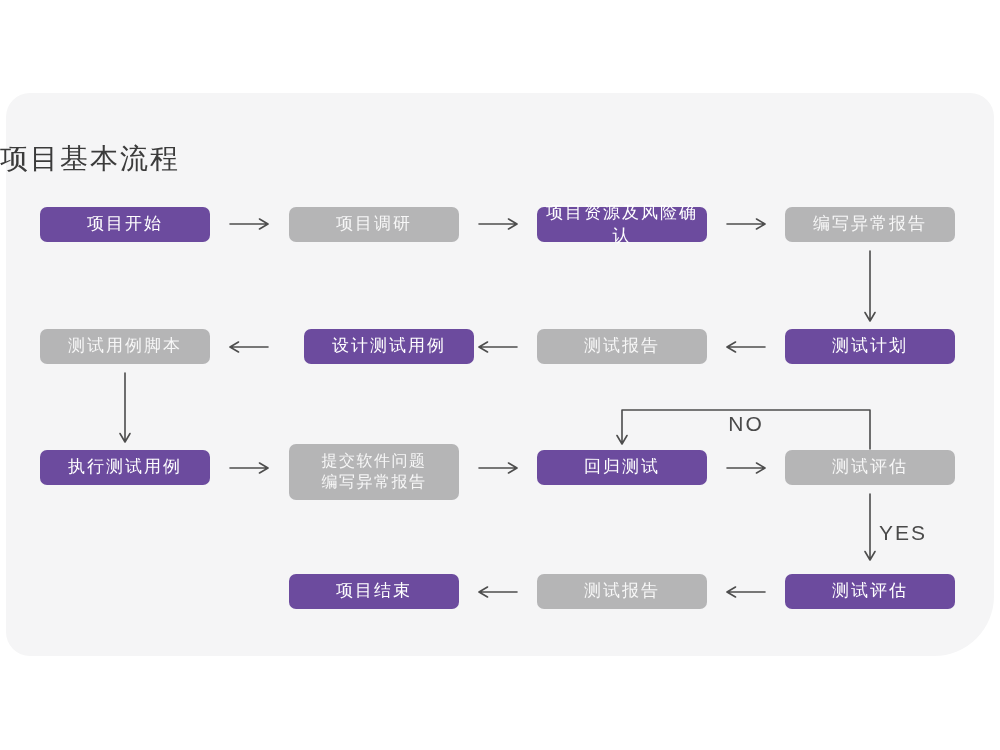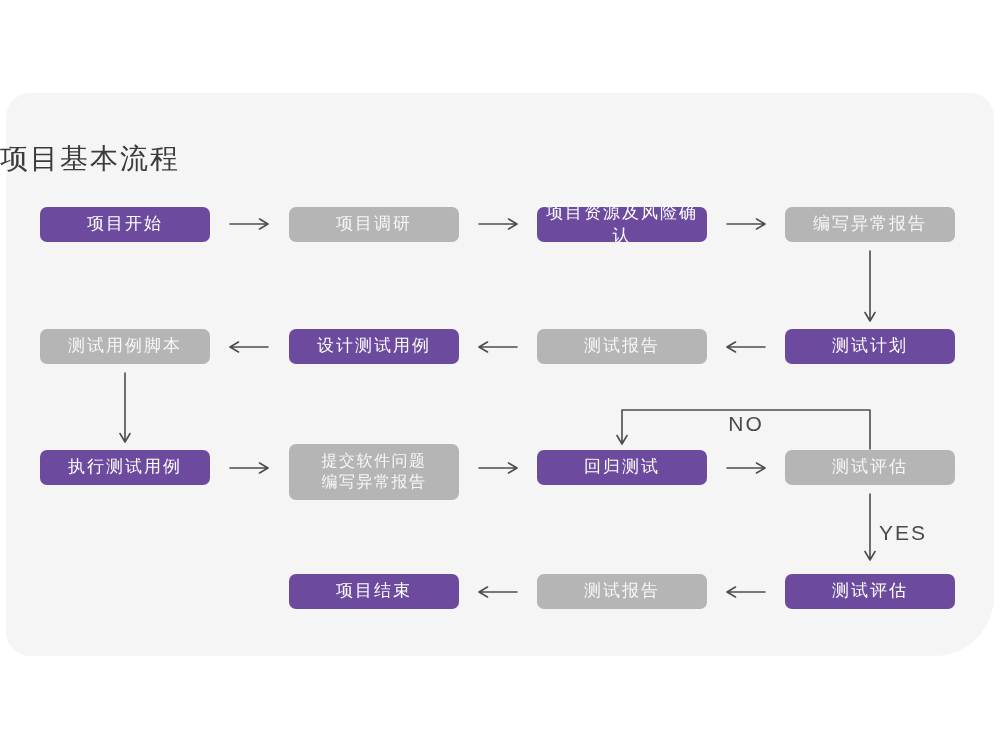--- a/index.html
+++ b/index.html
@@ -44,21 +44,21 @@
 <div class="card"></div>
 
 <div class="title">项目基本流程</div>
 
 <div class="node purple" style="left:40px;top:207px">项目开始</div>
 <div class="node gray" style="left:289px;top:207px">项目调研</div>
 <div class="node purple" style="left:537px;top:207px">项目资源及风险确认</div>
 <div class="node gray" style="left:785px;top:207px">编写异常报告</div>
 
 <div class="node gray" style="left:40px;top:329px">测试用例脚本</div>
-<div class="node purple" style="left:289px;top:329px">设计测试用例</div>
+<div class="node purple" style="left:304px;top:329px">设计测试用例</div>
 <div class="node gray" style="left:537px;top:329px">测试报告</div>
 <div class="node purple" style="left:785px;top:329px">测试计划</div>
 
 <div class="node purple" style="left:40px;top:450px">执行测试用例</div>
 <div class="node gray tall" style="left:289px">提交软件问题
 编写异常报告</div>
 <div class="node purple" style="left:537px;top:450px">回归测试</div>
 <div class="node gray" style="left:785px;top:450px">测试评估</div>
 
 <div class="node purple" style="left:289px;top:574px">项目结束</div>

